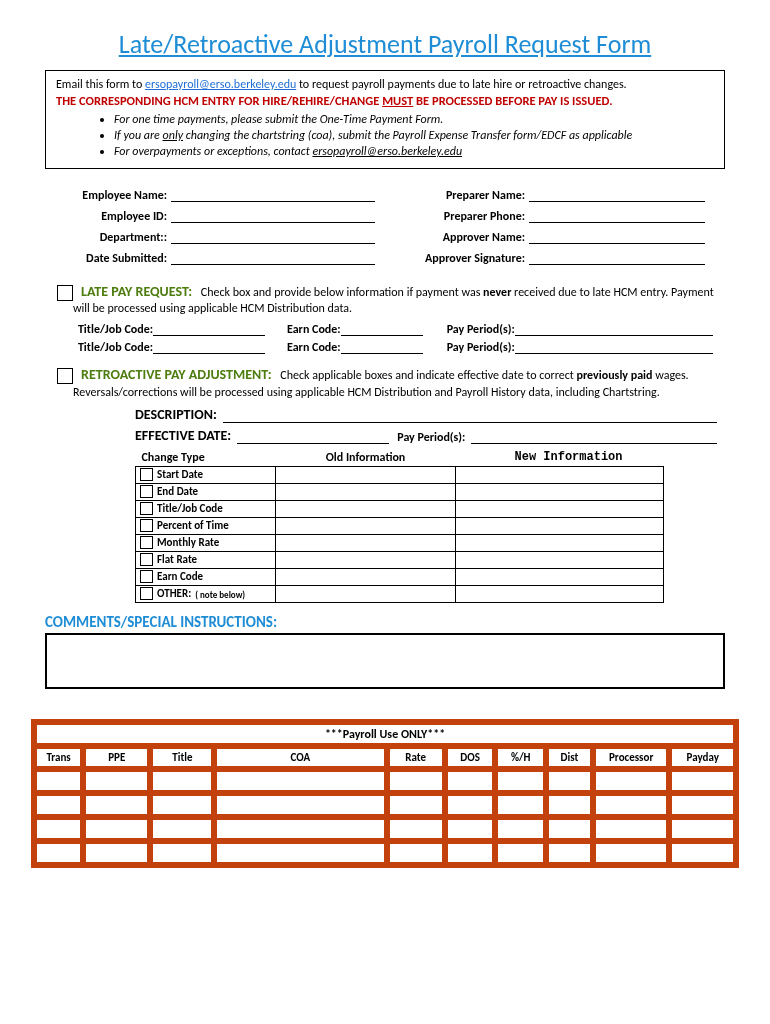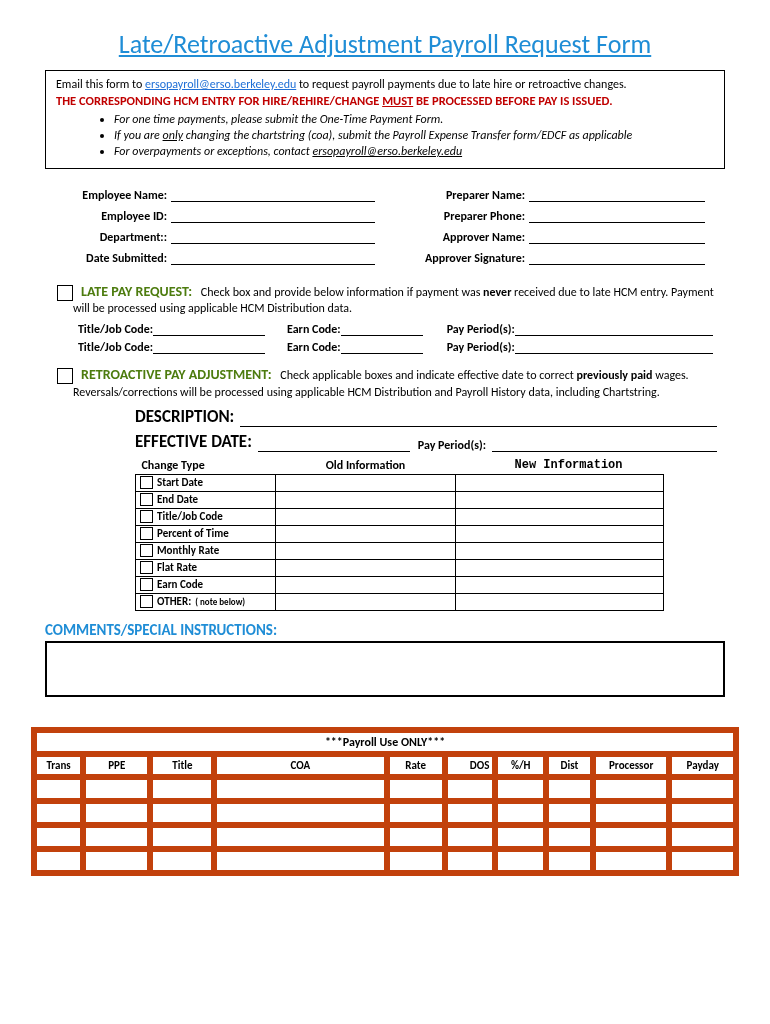--- a/index.html
+++ b/index.html
@@ -99,21 +99,21 @@
     flex-direction: column;
     gap: 4px;
     margin: 6px 0 12px 10px;
   }
   .late-line { display: flex; align-items: flex-end; }
   .lf-label { font-weight: bold; font-size: 12px; white-space: nowrap; }
   .lf-line { border-bottom: 1.5px solid #000; height: 12px; }
 
   .retro-block { margin-left: 90px; margin-top: 6px; }
   .retro-row { display: flex; align-items: flex-end; margin-bottom: 4px; }
-  .retro-lbl { font-weight: bold; font-size: 17px; white-space: nowrap; }
+  .retro-lbl { font-weight: bold; font-size: 14px; white-space: nowrap; }
   .retro-line { border-bottom: 1.5px solid #000; height: 14px; flex: 1; margin-left: 6px; margin-right: 8px; }
 
   .change-table {
     margin-left: 90px;
     margin-top: 2px;
     border-collapse: collapse;
   }
   .change-table th {
     font-weight: bold;
     font-size: 12px;
@@ -124,21 +124,21 @@
   .change-table th.ct { text-align: left; width: 128px; border-bottom: 1.5px solid #000; }
   .change-table th.oi { width: 168px; border-bottom: 1.5px solid #000; }
   .change-table th.ni { width: 178px; border-bottom: 1.5px solid #000; padding-left: 24px; font-family: Liberation Mono, monospace; }
   .change-table td {
     border: 1.5px solid #000;
     height: 16px;
     padding: 0;
   }
   .ct-cell {
     display: flex;
-    align-items: center;
+    align-items: flex-end;
     padding: 1px 4px;
     gap: 4px;
   }
   .mini-chk {
     width: 11px;
     height: 11px;
     border: 1.5px solid #000;
     flex: 0 0 11px;
   }
   .ct-cell span { font-weight: bold; font-size: 11px; }
@@ -384,21 +384,21 @@
     <tbody>
         <tr>
           <th colspan="10" class="header-row">***Payroll Use ONLY***</th>
         </tr>
     <tr>
       <th style="width:38px;">Trans</th>
       <th style="width:58px;">PPE</th>
       <th style="width:54px;">Title</th>
       <th style="width:170px;">COA</th>
       <th style="width:48px;">Rate</th>
-      <th style="width:40px;text-align:right;">DOS</th>
+      <th style="width:40px;">DOS</th>
       <th style="width:40px;">%/H</th>
       <th style="width:36px;">Dist</th>
       <th style="width:66px;">Processor</th>
       <th style="width:56px;">Payday</th>
     </tr>
     <tr>
           <td></td>
           <td></td>
           <td></td>
           <td></td>

